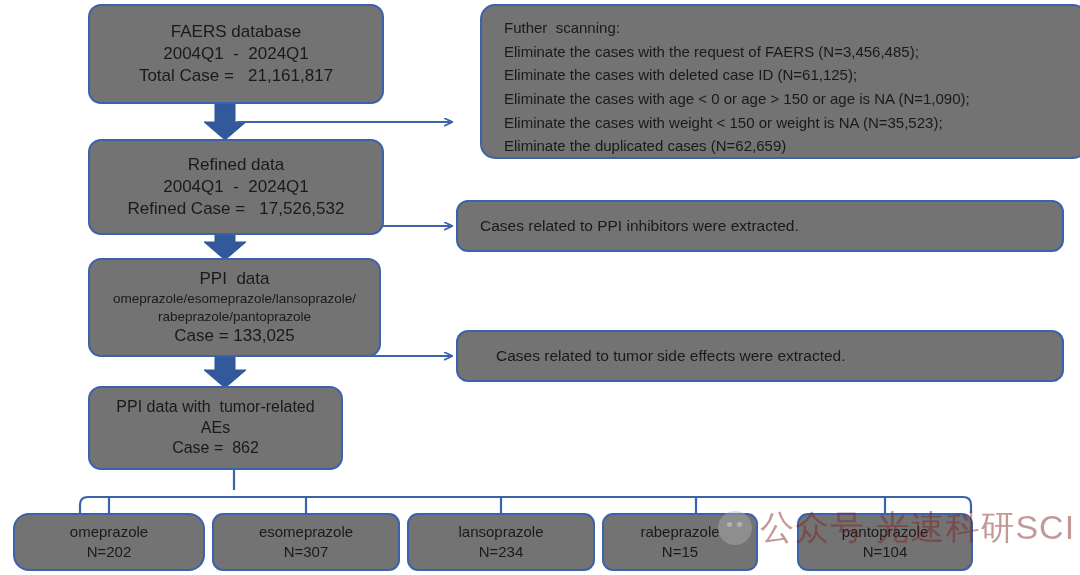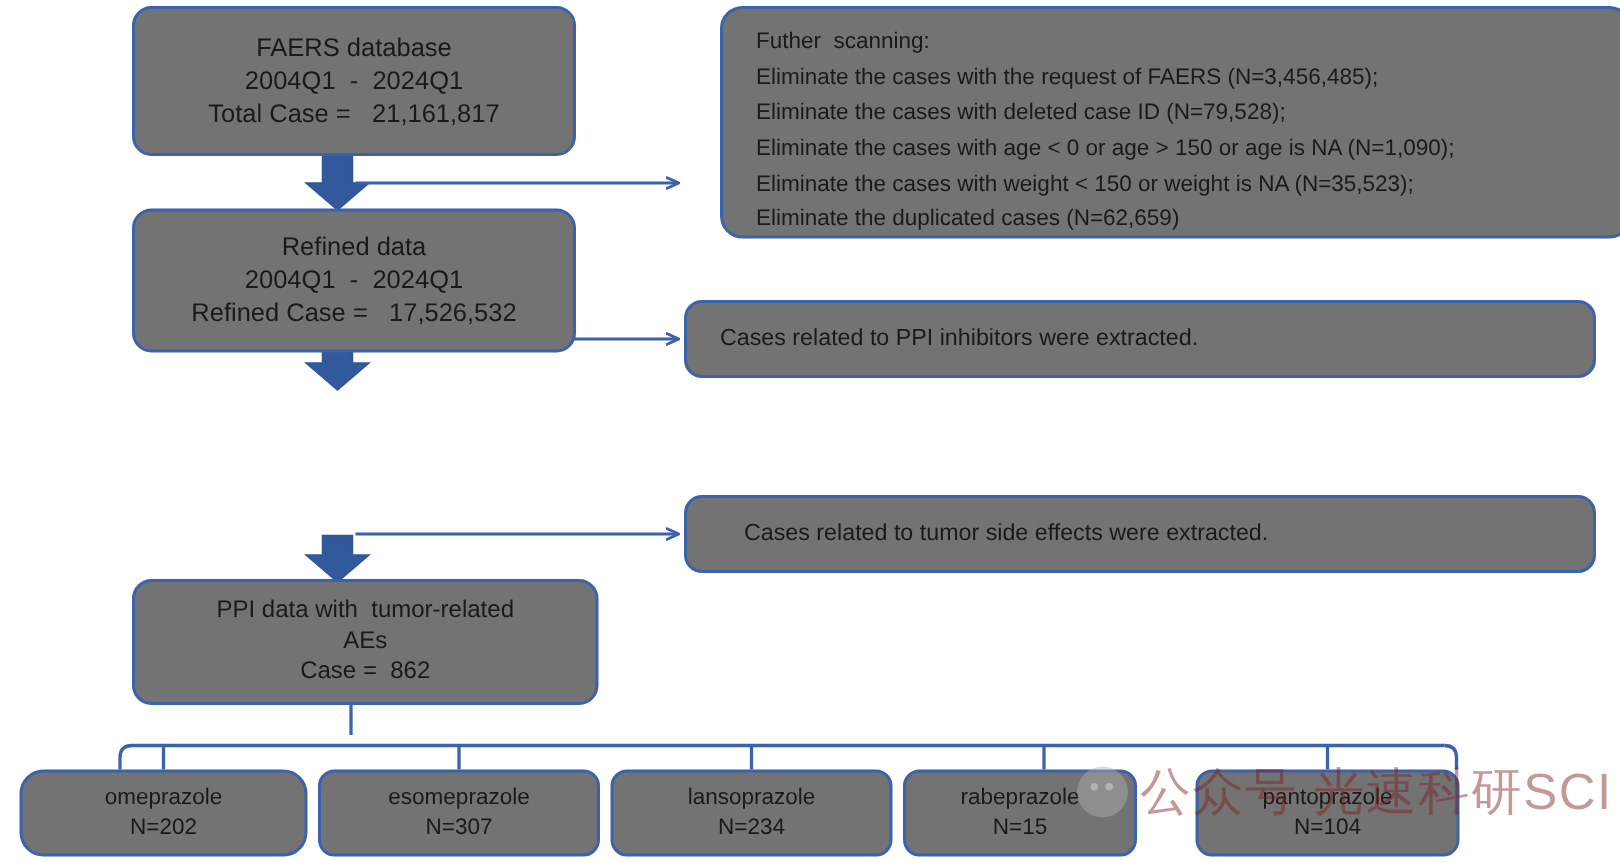--- a/index.html
+++ b/index.html
@@ -24,21 +24,21 @@
     justify-content:center;
     text-align:center;
     z-index:3;
   }
   .box .ln { line-height:1.30; white-space:pre; }
 
   
   #box-faers      { left:88px;  top:4px;   width:296px; height:100px; }
   #box-refined    { left:88px;  top:139px; width:296px; height:96px;  }
   #box-ppi        { left:88px;  top:258px; width:293px; height:99px;  }
-  #box-tumor      { left:88px;  top:386px; width:311px; height:84px;  }
+  #box-tumor      { left:88px;  top:386px; width:255px; height:84px;  }
 
   #box-faers .ln, #box-refined .ln { font-size:17px; }
   #box-ppi .l1 { font-size:17px; }
   #box-ppi .l2, #box-ppi .l3 { font-size:13.5px; }
   #box-ppi .l4 { font-size:17px; }
   #box-tumor .ln { font-size:16px; }
 
   
   #box-scan  { left:480px; top:4px;   width:608px; height:155px; border-radius:15px;
                align-items:flex-start; justify-content:flex-start; text-align:left;
@@ -136,31 +136,37 @@
     <span class="ln">2004Q1  -  2024Q1</span>
     <span class="ln">Total Case =   21,161,817</span>
   </div>
 
   <div class="box" id="box-refined">
     <span class="ln">Refined data</span>
     <span class="ln">2004Q1  -  2024Q1</span>
     <span class="ln">Refined Case =   17,526,532</span>
   </div>
 
+  <div class="box" id="box-ppi">
+    <span class="ln l1">PPI  data</span>
+    <span class="ln l2">omeprazole/esomeprazole/lansoprazole/</span>
+    <span class="ln l3">rabeprazole/pantoprazole</span>
+    <span class="ln l4">Case = 133,025</span>
+  </div>
 
   <div class="box" id="box-tumor">
     <span class="ln">PPI data with  tumor-related</span>
     <span class="ln">AEs</span>
     <span class="ln">Case =  862</span>
   </div>
 
   <div class="box" id="box-scan">
     <span class="ln">Futher  scanning:</span>
     <span class="ln">Eliminate the cases with the request of FAERS (N=3,456,485);</span>
-    <span class="ln">Eliminate the cases with deleted case ID (N=79,528);</span>
+    <span class="ln">Eliminate the cases with deleted case ID (N=61,125);</span>
     <span class="ln">Eliminate the cases with age &lt; 0 or age &gt; 150 or age is NA (N=1,090);</span>
     <span class="ln">Eliminate the cases with weight &lt; 150 or weight is NA (N=35,523);</span>
     <span class="ln">Eliminate the duplicated cases (N=62,659)</span>
   </div>
 
   <div class="box" id="box-note1">
     <span class="ln">Cases related to PPI inhibitors were extracted.</span>
   </div>
 
   <div class="box" id="box-note2">

